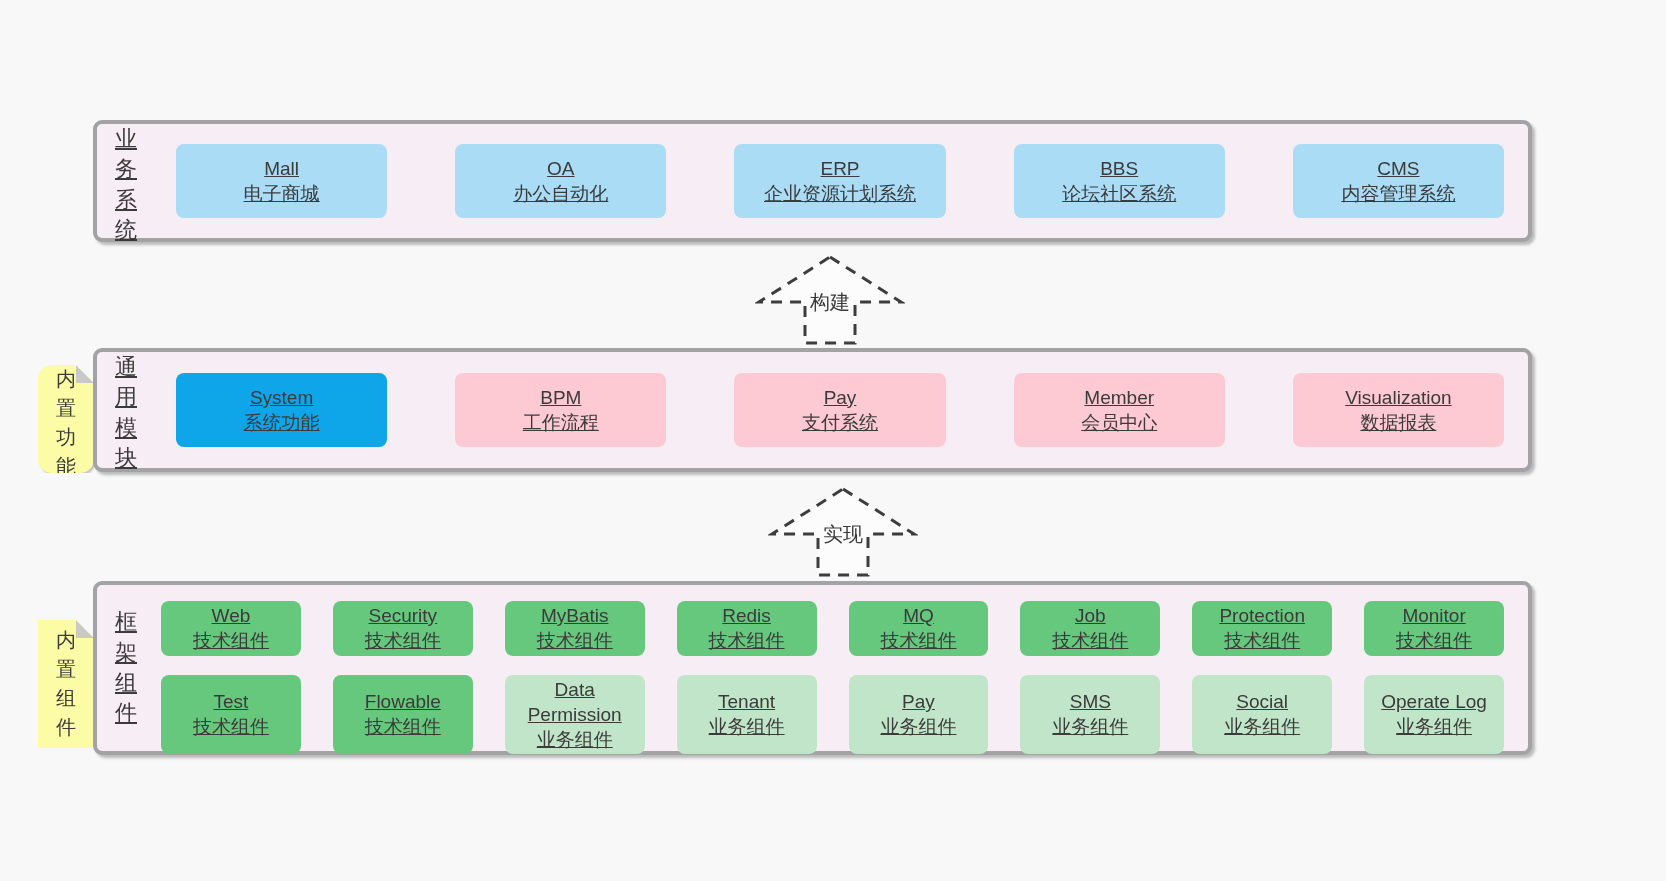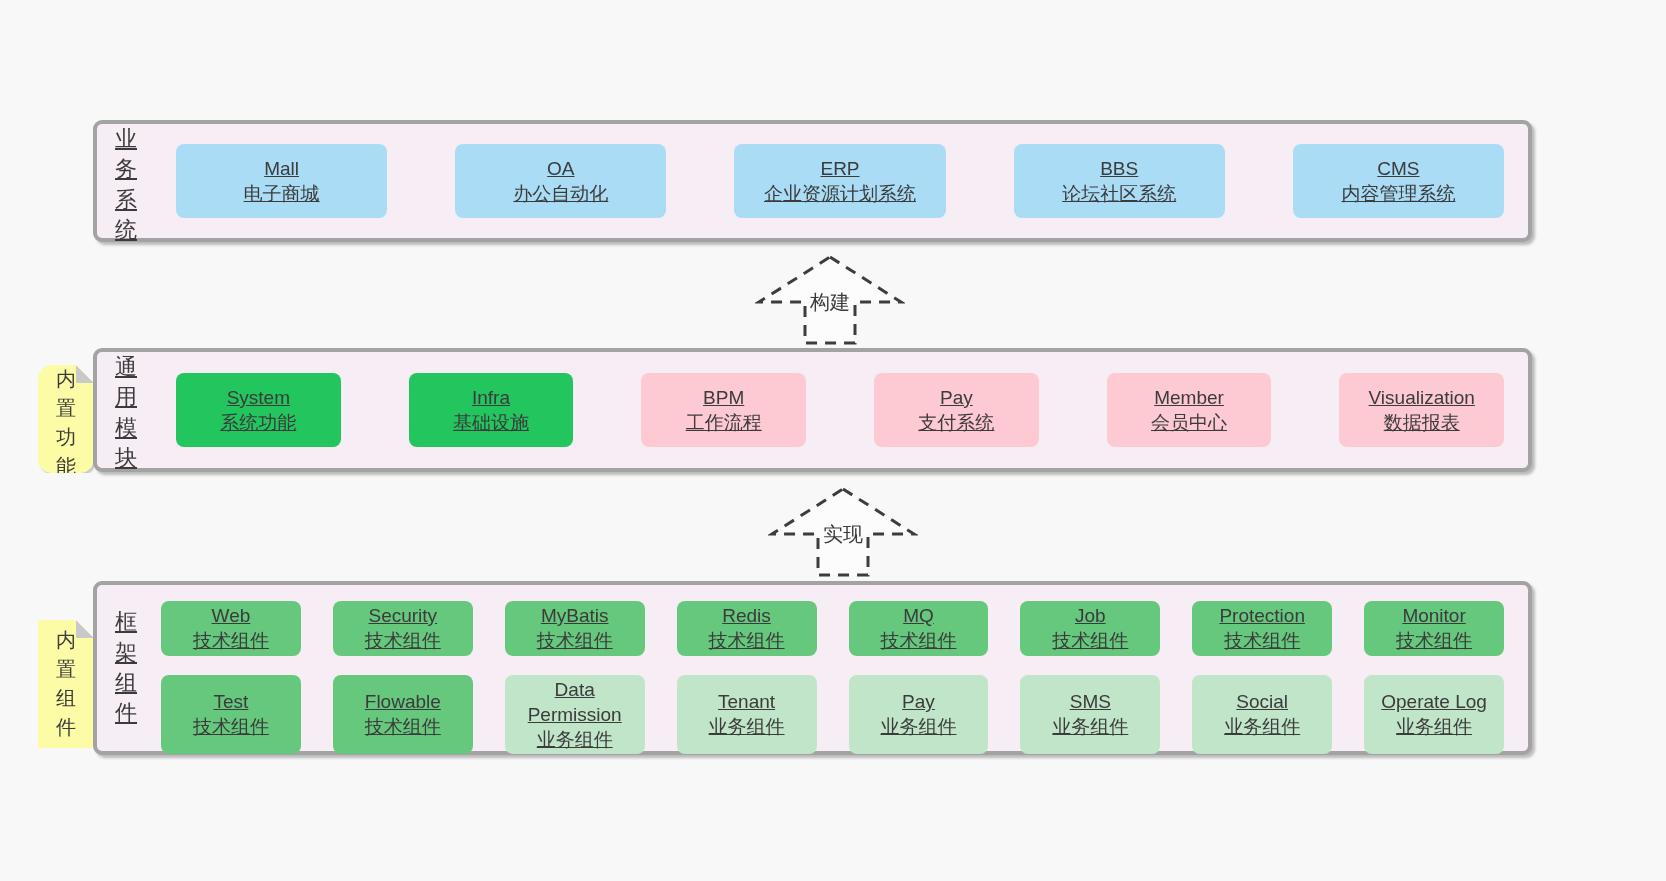--- a/index.html
+++ b/index.html
@@ -26,21 +26,21 @@
   .grid{
     flex:1;display:grid;grid-template-columns:repeat(8,1fr);
     gap:19px 32px;margin:16px 24px 16px 14px;
   }
   .box{
     flex:1;border-radius:8px;display:flex;flex-direction:column;
     align-items:center;justify-content:center;text-align:center;
     font-size:19px;line-height:1.33;padding:2px 4px;box-sizing:border-box;
   }
   .blue{background:#aadcf6;}
-  .red{background:#22c55e;}
+  .red{background:#0ea5e9;}
   .pink{background:#fdc9d3;}
   .green{background:#65c87d;}
   .lightgreen{background:#c0e5c8;}
   .note{
     position:absolute;left:38px;width:56px;box-sizing:border-box;
     background:#fcfca6;z-index:0;
     box-shadow:2px 2px 2px rgba(0,0,0,.2);
     clip-path:polygon(0 0,calc(100% - 18px) 0,100% 18px,100% 100%,0 100%);
     display:flex;
   }
@@ -103,24 +103,20 @@
   <div class="note-fold"></div>
   <div class="note-label">内置功能</div>
 </div>
 <div class="section" id="section-modules">
   <div class="vlabel">通用模块</div>
   <div class="row">
     <div class="box red">
       <div>System</div>
       <div>系统功能</div>
     </div>
-    <div class="box red">
-      <div>Infra</div>
-      <div>基础设施</div>
-    </div>
     <div class="box pink">
       <div>BPM</div>
       <div>工作流程</div>
     </div>
     <div class="box pink">
       <div>Pay</div>
       <div>支付系统</div>
     </div>
     <div class="box pink">
       <div>Member</div>

